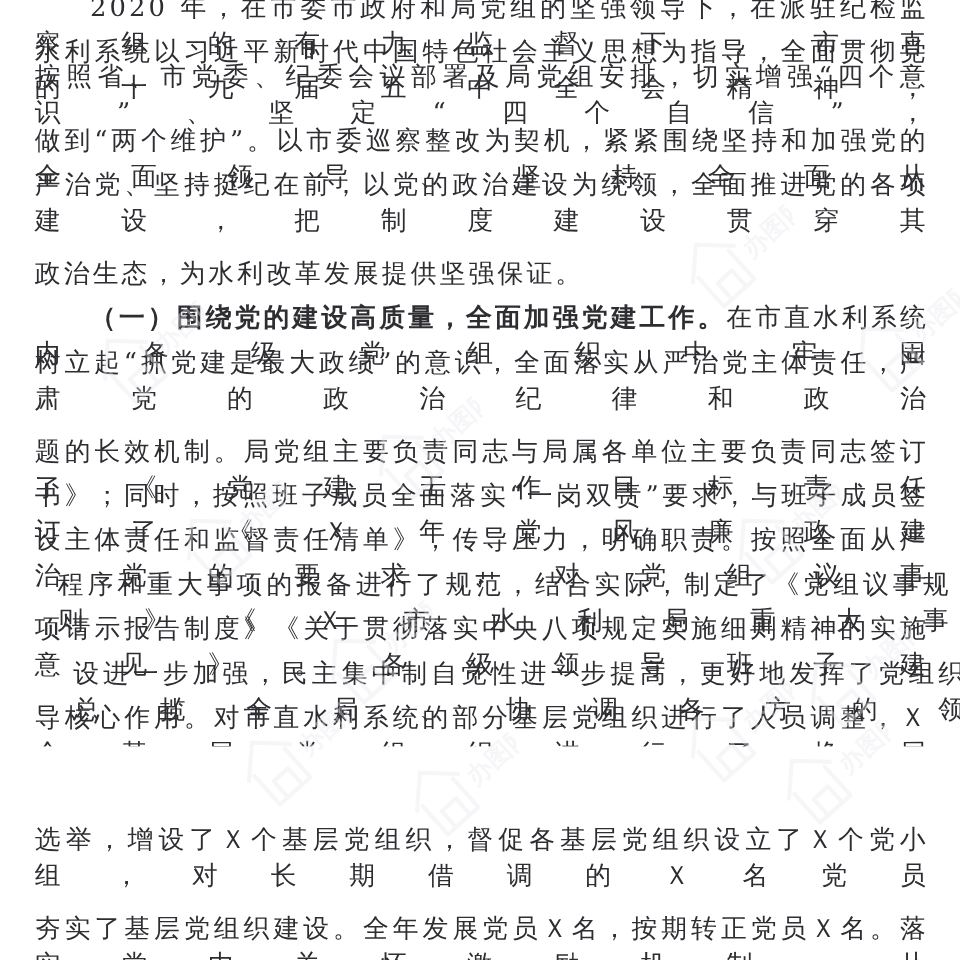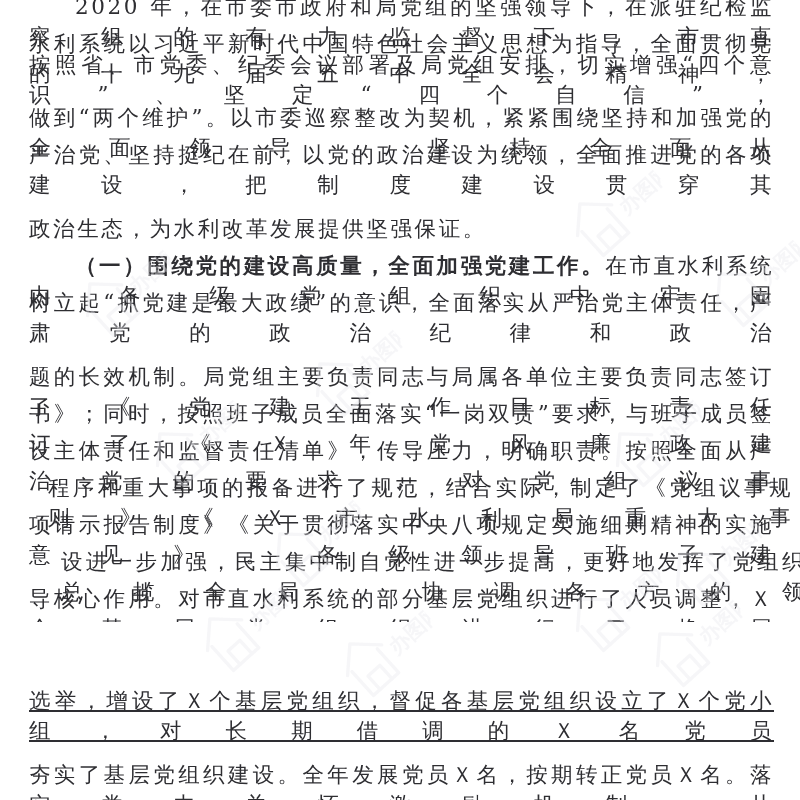--- a/index.html
+++ b/index.html
@@ -101,21 +101,21 @@
       <div class="doc-line" style="top: 214px;">政治生态，为水利改革发展提供坚强保证。</div>
       <div class="doc-line indent justify" style="top: 251px;"><span class="bold">（一）围绕党的建设高质量，全面加强党建工作。</span><span>在市直水利系统内各级党组织中牢固</span></div>
       <div class="doc-line justify" style="top: 288px;">树立起“抓党建是最大政绩”的意识，全面落实从严治党主体责任，严肃党的政治纪律和政治</div>
       <div class="doc-line justify" style="top: 362px;">题的长效机制。局党组主要负责同志与局属各单位主要负责同志签订了《党建工作目标责任</div>
       <div class="doc-line justify" style="top: 399px;">书》；同时，按照班子成员全面落实“一岗双责”要求，与班子成员签订了《Ｘ年党风廉政建</div>
       <div class="doc-line justify" style="top: 436px;">设主体责任和监督责任清单》，传导压力，明确职责。按照全面从严治党的要求，对党组议事</div>
       <div class="doc-line justify" style="top: 473px; margin-left: 19px;">程序和重大事项的报备进行了规范，结合实际，制定了《党组议事规则》《Ｘ市水利局重大事</div>
       <div class="doc-line justify" style="top: 510px;">项请示报告制度》《关于贯彻落实中央八项规定实施细则精神的实施意见》。各级领导班子建</div>
       <div class="doc-line justify" style="top: 547px; margin-left: 32px;">设进一步加强，民主集中制自觉性进一步提高，更好地发挥了党组织总揽全局、协调各方的领</div>
       <div class="doc-line justify" style="top: 584px;">导核心作用。对市直水利系统的部分基层党组织进行了人员调整，Ｘ个基层党组织进行了换届</div>
-      <div class="doc-line justify" style="top: 686px; text-decoration: underline;">选举，增设了Ｘ个基层党组织，督促各基层党组织设立了Ｘ个党小组，对长期借调的Ｘ名党员</div>
+      <div class="doc-line justify" style="top: 686px;">选举，增设了Ｘ个基层党组织，督促各基层党组织设立了Ｘ个党小组，对长期借调的Ｘ名党员</div>
       <div class="doc-line justify" style="top: 760px;">夯实了基层党组织建设。全年发展党员Ｘ名，按期转正党员Ｘ名。落实党内关怀激励机制，从</div>
     </div>
 
   <div id="page-gap" style="top: 622px; height: 62px;"></div>
 
   <div id="watermark-layer">
       <div class="wm" style="left: 560px; top: 170px; transform: rotate(-42deg);">
         <svg viewBox="0 0 110 80" xmlns="http://www.w3.org/2000/svg" aria-hidden="true">
           <g fill="none" stroke="#e9e9ee" stroke-width="3.4" stroke-linejoin="round" stroke-linecap="round">
             <path d="M10 34 L33 12 L56 34"></path>

